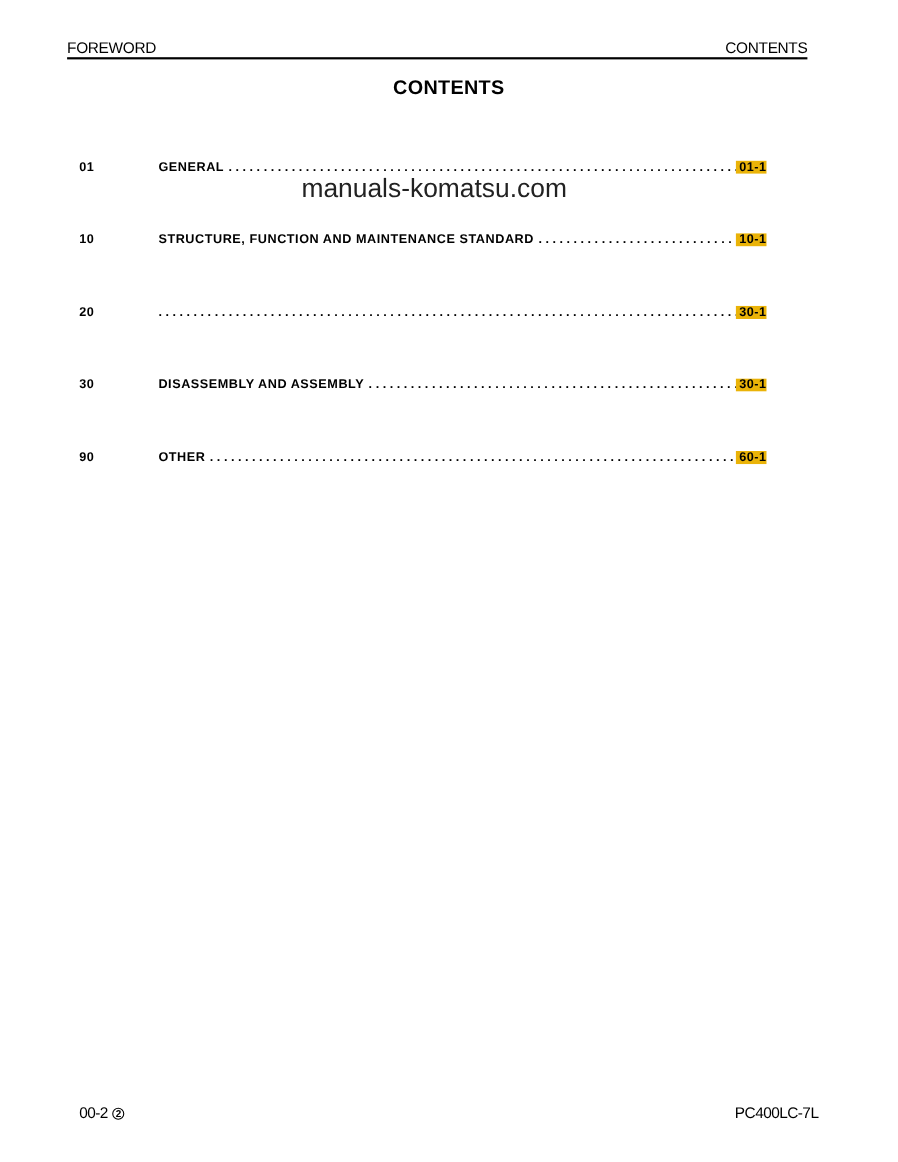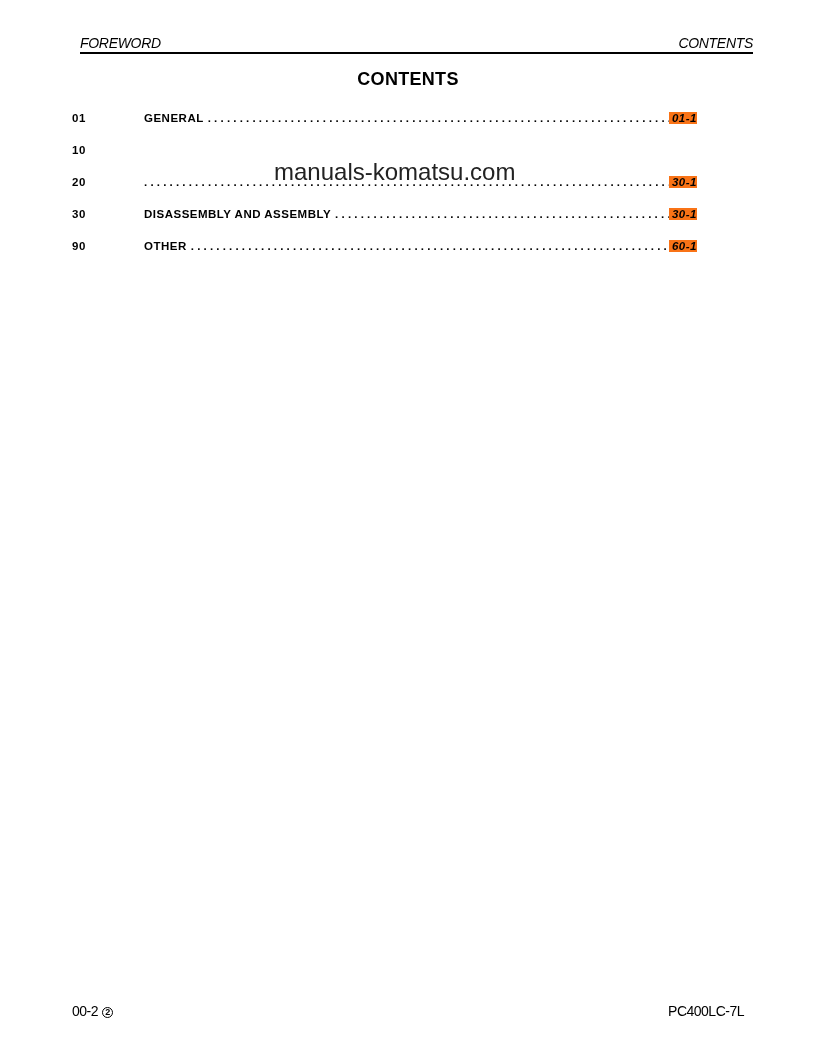--- a/index.html
+++ b/index.html
@@ -10,26 +10,25 @@
     body {
       width: 816px;
       height: 1056px;
       position: relative;
       overflow: hidden;
       color: #000000;
       font-family: "Liberation Sans", sans-serif;
     }
     .page-header {
       position: absolute;
-      left: 80px;
+      left: 61px;
       top: 34px;
       width: 673px;
       height: 18px;
       border-bottom: 2px solid #000;
-      font-style: italic;
     }
     .page-header .left {
       position: absolute;
       left: 0;
       top: 1px;
       font-size: 14px;
       letter-spacing: -0.3px;
     }
     .page-header .right {
       position: absolute;
@@ -53,20 +52,21 @@
       left: 72px;
       top: 111px;
       width: 625px;
     }
     .toc-row {
       position: relative;
       height: 32px;
       font-size: 11.5px;
       font-weight: bold;
       letter-spacing: 0.5px;
+      margin-top: 34px;
     }
     .toc-num {
       position: absolute;
       left: 0;
       top: 1px;
     }
     .toc-line {
       position: absolute;
       left: 72px;
       right: 0;
@@ -87,22 +87,21 @@
       letter-spacing: 3.2px;
       font-weight: bold;
     }
     .toc-dots::before {
       content: ". . . . . . . . . . . . . . . . . . . . . . . . . . . . . . . . . . . . . . . . . . . . . . . . . . . . . . . . . . . . . . . . . . . . . . . . . . . . . . . . . . . . . . . . . . . . . . . . . . . . . . . . . . . . . . . . . .";
       letter-spacing: 0px;
     }
     .toc-page {
       flex: 0 0 auto;
       padding-left: 3px;
-      background: #f97316;
-      font-style: italic;
+      background: #eab308;
     }
     .watermark {
       position: absolute;
       left: 274px;
       top: 158px;
       font-size: 24px;
       color: #222;
       font-family: "Liberation Sans", sans-serif;
       letter-spacing: 0px;
     }
@@ -148,20 +147,25 @@
   <div class="toc-row">
     <span class="toc-num">01</span>
     <div class="toc-line">
       <span class="toc-label">GENERAL</span>
       <span class="toc-dots"></span>
       <span class="toc-page">01-1</span>
     </div>
   </div>
   <div class="toc-row">
     <span class="toc-num">10</span>
+    <div class="toc-line">
+      <span class="toc-label">STRUCTURE, FUNCTION AND MAINTENANCE STANDARD</span>
+      <span class="toc-dots"></span>
+      <span class="toc-page">10-1</span>
+    </div>
   </div>
   <div class="toc-row">
     <span class="toc-num">20</span>
     <div class="toc-line">
       <span class="toc-dots"></span>
       <span class="toc-page">30-1</span>
     </div>
   </div>
   <div class="toc-row">
     <span class="toc-num">30</span>

